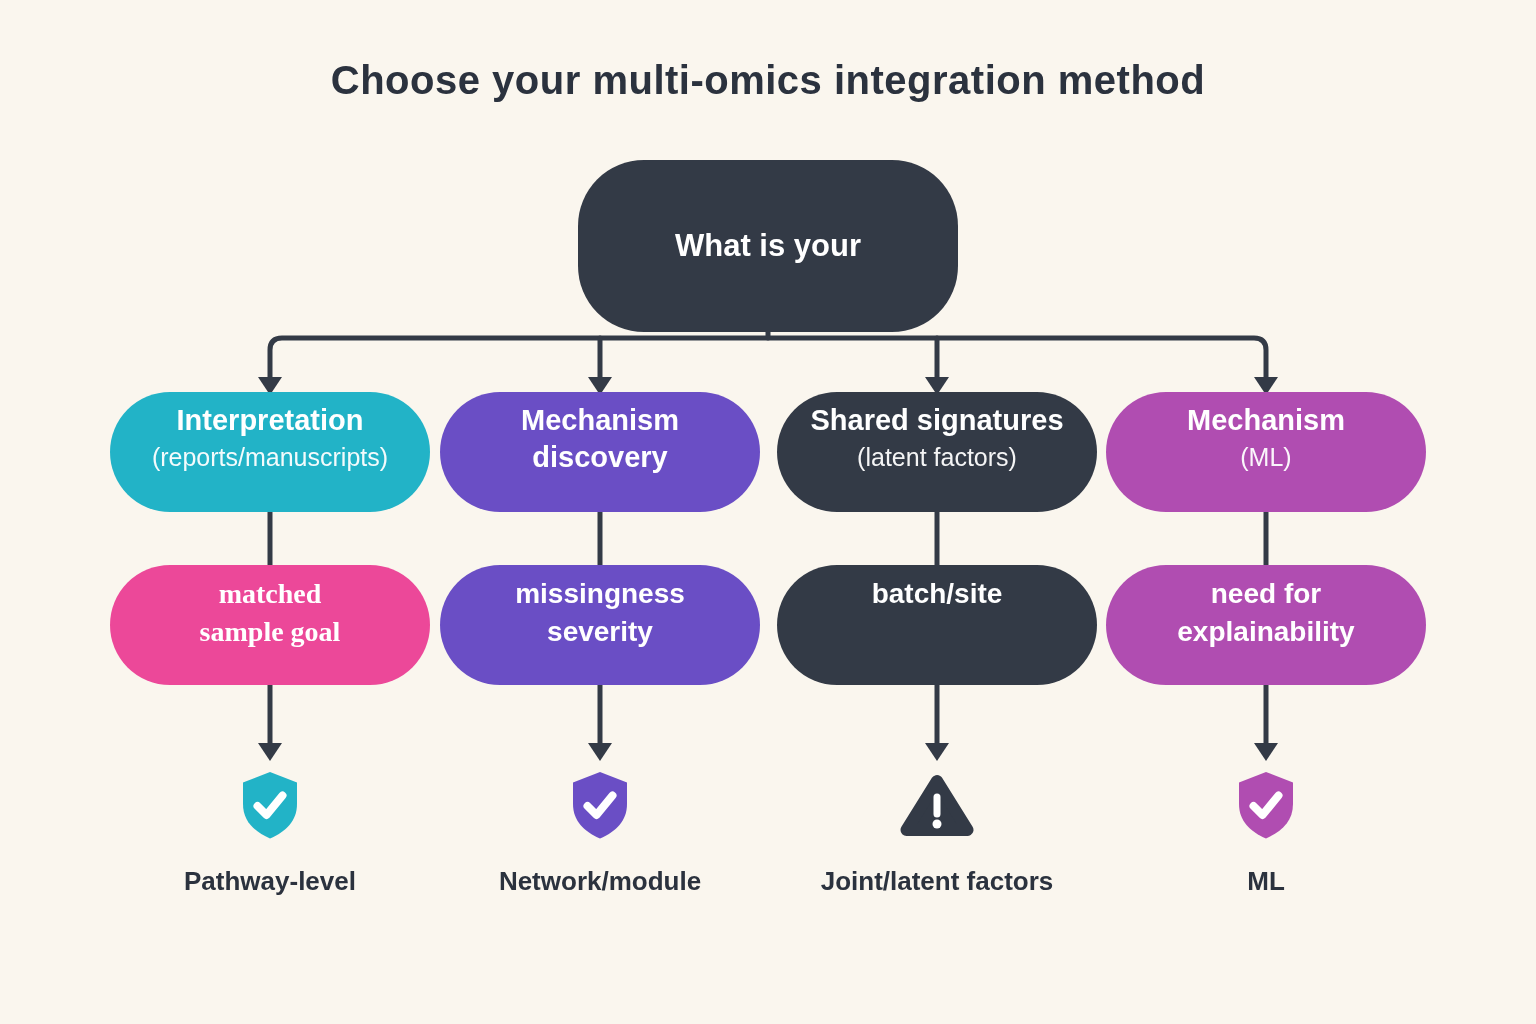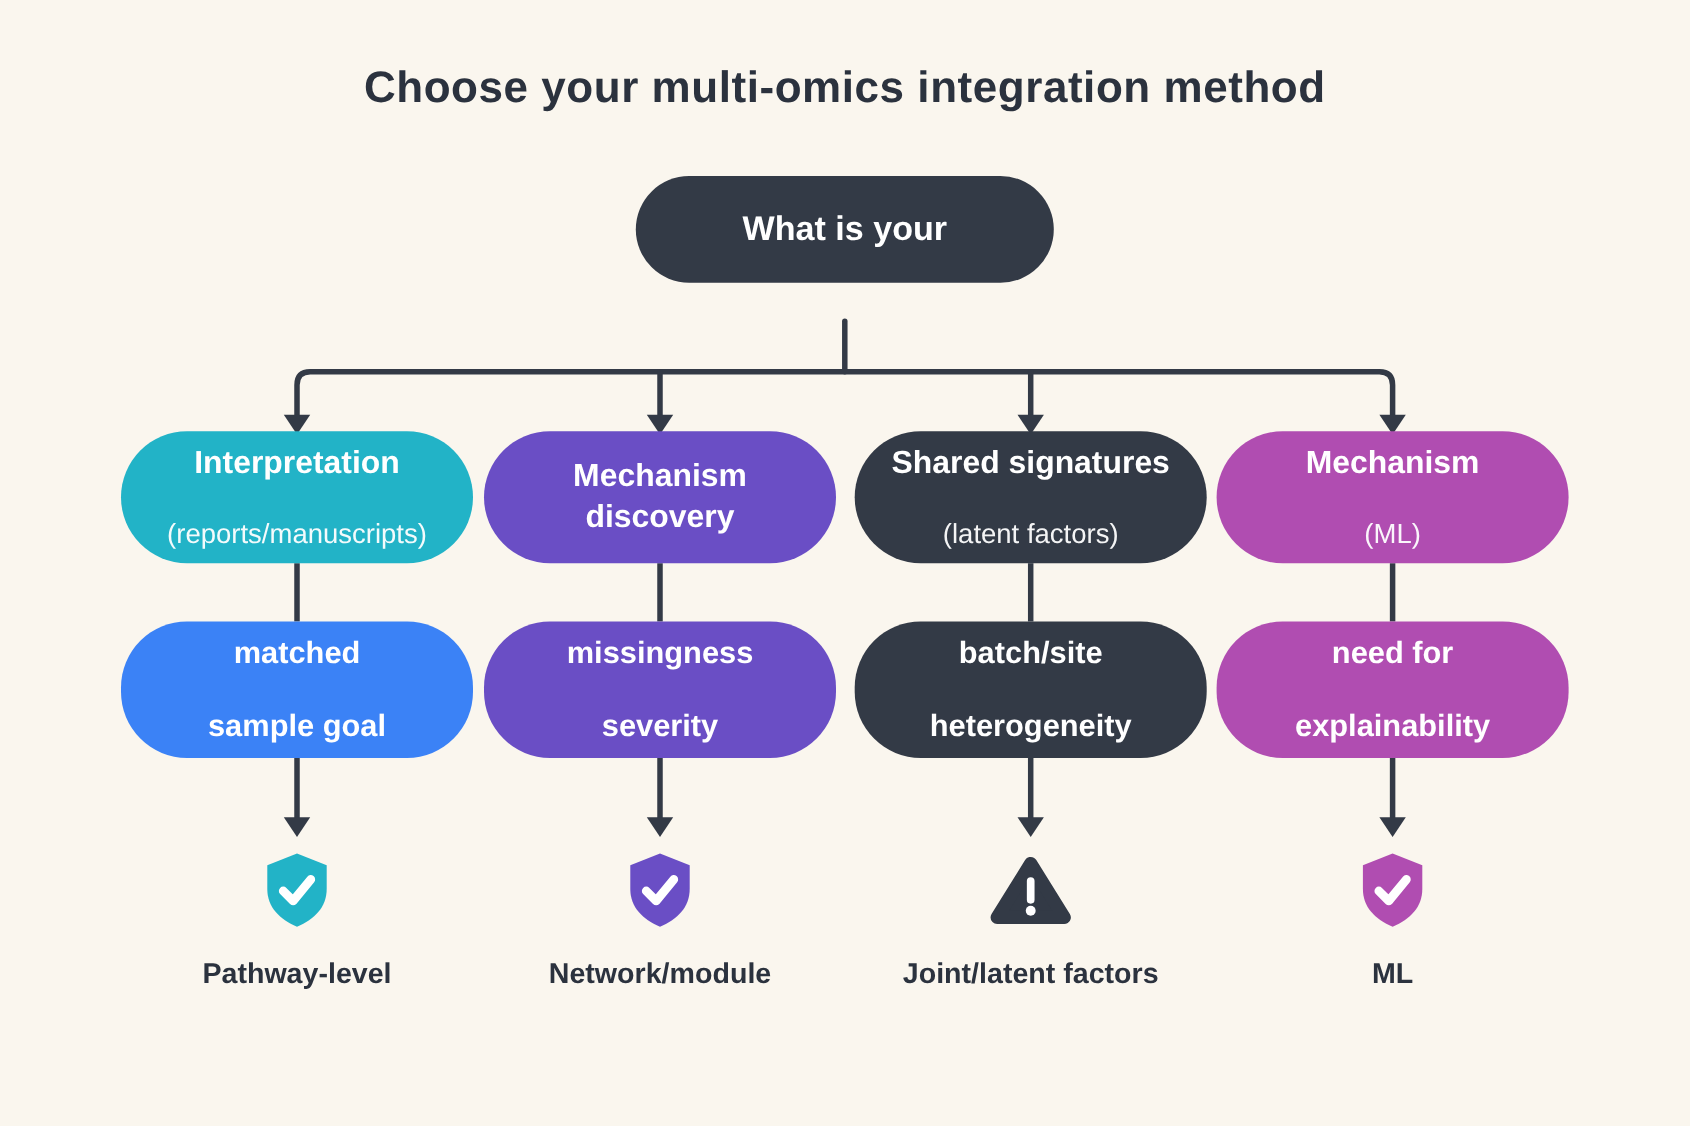--- a/index.html
+++ b/index.html
@@ -26,21 +26,21 @@
   }
   .connectors {
     position: absolute;
     left: 0; top: 0;
     color: var(--line, #333a46);
     z-index: 1;
   }
   .root-node {
     position: absolute;
     left: 578px; top: 160px;
-    width: 380px; height: 97px;
+    width: 380px; height: 172px;
     border-radius: 66px;
     background: var(--dark, #333a46);
     color: var(--node-text, #fff);
     display: flex; flex-direction: column;
     align-items: center; justify-content: center;
     font-size: 31px; font-weight: 700; line-height: 1.32;
     z-index: 2;
     text-align: center;
   }
   .branch-col {
@@ -49,24 +49,23 @@
     width: 320px;
     display: flex; flex-direction: column; align-items: center;
     z-index: 2;
   }
   .node {
     width: 100%;
     min-height: 120px;
     border-radius: 60px;
     color: var(--node-text, #fff);
     display: flex; flex-direction: column;
-    align-items: center; justify-content: center;
+    align-items: center; 
     padding: 10px 18px;
     text-align: center;
-    gap: 28px;
   }
   .factor-node { margin-top: 53px; }
   .node-title { font-size: 29px; font-weight: 700; line-height: 1.28; }
   .node-sub { font-size: 25px; font-weight: 400; opacity: 0.95; margin-top: 4px; }
   .node-sub:empty { display: none; }
   .node-line { font-size: 28px; font-weight: 700; line-height: 1.35; }
   .icon-wrap {
     margin-top: 80px;
     height: 80px;
     display: flex; align-items: center; justify-content: center;
@@ -118,21 +117,21 @@
 
   <div class="root-node">
     <div>What is your</div>
   </div>
 
   <div class="branch-col" style="left:110px">
     <div class="node goal-node" style="background-color: rgb(34, 179, 199);">
       <div class="node-title">Interpretation</div>
       <div class="node-sub">(reports/manuscripts)</div>
     </div>
-    <div class="node factor-node" style="background-color: #3b82f6;">
+    <div class="node factor-node" style="background-color: #ec4899; font-family: Liberation Serif, serif;">
       <div class="node-line">matched</div>
       <div class="node-line">sample goal</div>
     </div>
     <div class="icon-wrap" style="color: rgb(34, 179, 199);">
       <svg width="64" height="74" viewBox="0 0 64 72" fill="none">
         <path d="M32 3 L59 13.5 V35 C59 52 48 62.5 32 69.5 C16 62.5 5 52 5 35 V13.5 Z" fill="currentColor"></path>
         <path d="M19.5 37 L28.5 46 L44.5 26.5" stroke="#ffffff" stroke-width="8" stroke-linecap="round" stroke-linejoin="round"></path>
       </svg>
     </div>
     <div class="outcome">Pathway-level</div>
@@ -156,21 +155,20 @@
     <div class="outcome">Network/module</div>
   </div>
 
   <div class="branch-col" style="left:777px">
     <div class="node goal-node" style="background-color: rgb(51, 58, 70);">
       <div class="node-title">Shared signatures</div>
       <div class="node-sub">(latent factors)</div>
     </div>
     <div class="node factor-node" style="background-color: rgb(51, 58, 70);">
       <div class="node-line">batch/site</div>
-      <div class="node-line">heterogeneity</div>
     </div>
     <div class="icon-wrap" style="color: rgb(51, 58, 70);">
       <svg width="76" height="68" viewBox="0 0 76 68" fill="none">
         <path d="M38 10 L68.5 59 H7.5 Z" fill="currentColor" stroke="currentColor" stroke-width="12" stroke-linejoin="round"></path>
         <path d="M38 26 V43" stroke="#ffffff" stroke-width="7" stroke-linecap="round"></path>
         <circle cx="38" cy="53" r="4.5" fill="#ffffff"></circle>
       </svg>
     </div>
     <div class="outcome">Joint/latent factors</div>
   </div>

